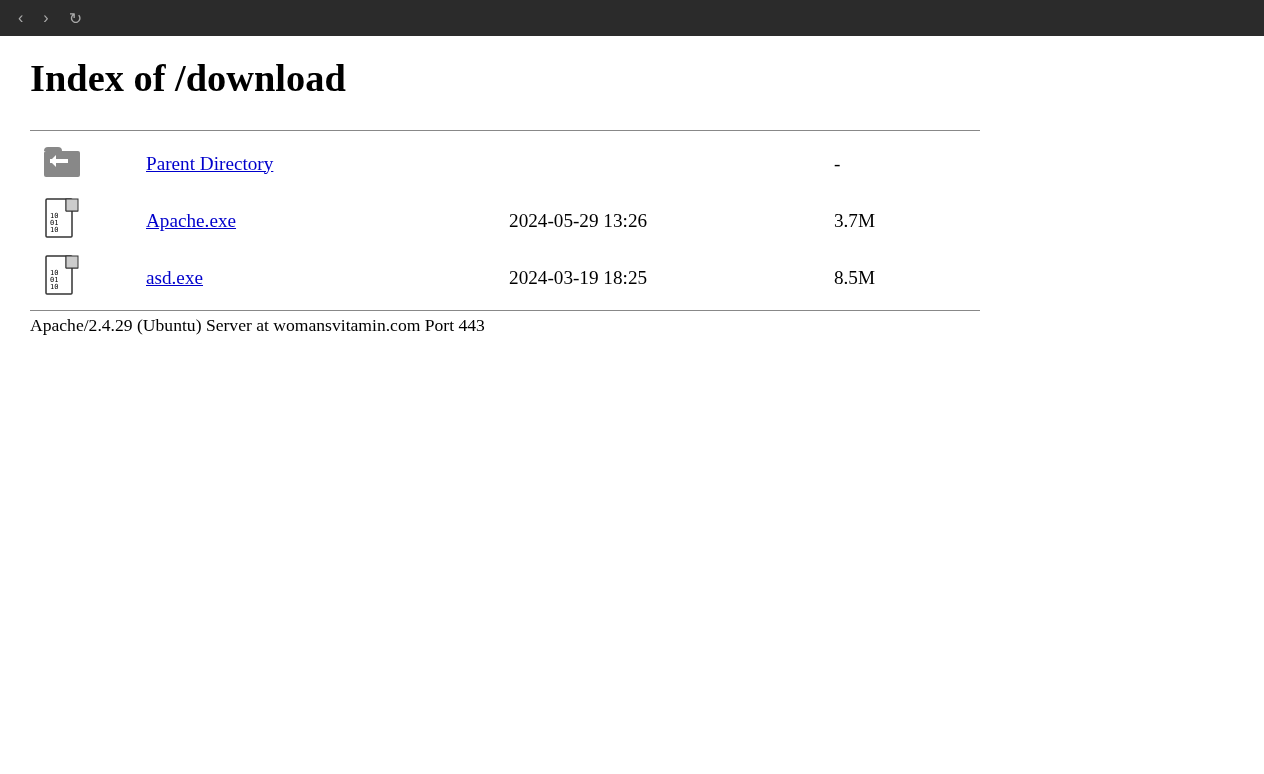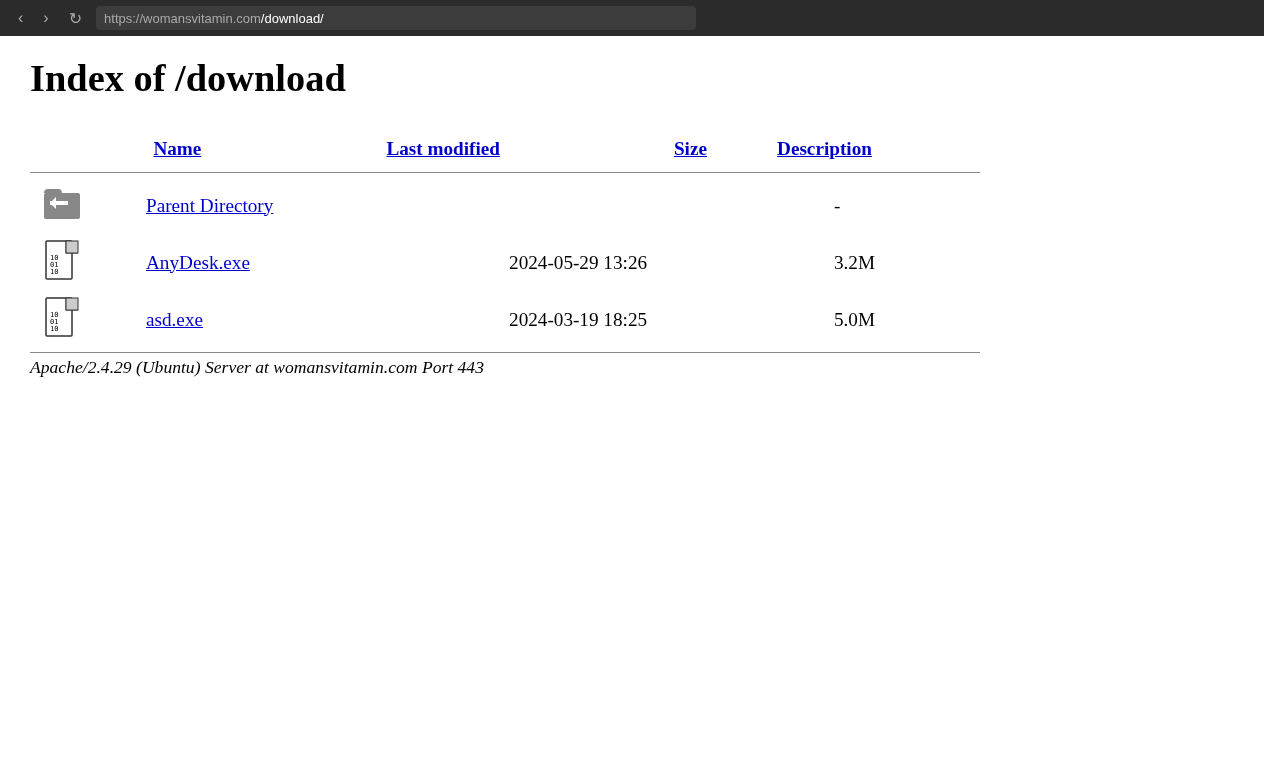--- a/index.html
+++ b/index.html
@@ -157,60 +157,36 @@
       position: relative;
     }
 
     .icon-file svg {
       width: 36px;
       height: 40px;
     }
 
     .footer {
       margin-top: 3px;
-      font-style: italic;
       font-size: 1.1em;
       font-family: Times New Roman, serif;
     }
   </style>
 </head>
 <body>
 
 <div class="browser-chrome">
   <button class="nav-btn">‹</button>
   <button class="nav-btn">›</button>
   <button class="nav-btn">↻</button>
-  <div class="address-bar">
-    <span class="url-base">https://womansvitamin.com</span>
-      <span class="url-highlight">/download/</span>
-  </div>
 </div>
 
 <div class="page-content">
   <h1>Index of /download</h1>
 
-  <table class="file-table">
-    <thead>
-      <tr>
-        <th class="col-icon"></th>
-        <th class="col-name">
-          <a href="#">Name</a>
-        </th>
-        <th class="col-modified">
-          <a href="#">Last modified</a>
-        </th>
-        <th class="col-size">
-          <a href="#">Size</a>
-        </th>
-        <th class="col-desc">
-          <a href="#">Description</a>
-        </th>
-      </tr>
-    </thead>
-  </table>
 
   <hr class="divider">
 
   <table class="file-table">
     <tbody>
 
       <tr>
         <td class="col-icon">
           <span class="icon-parent">
             <svg viewBox="0 0 40 40" xmlns="http://www.w3.org/2000/svg">
@@ -240,45 +216,45 @@
               <polygon points="22,1 34,13 22,13" fill="#cccccc" stroke="#333" stroke-width="1"></polygon>
               <rect x="22" y="1" width="12" height="12" fill="#cccccc" stroke="#333" stroke-width="1"></rect>
 
               <text x="6" y="20" font-size="7" font-family="monospace" fill="#000">10</text>
               <text x="6" y="27" font-size="7" font-family="monospace" fill="#000">01</text>
               <text x="6" y="34" font-size="7" font-family="monospace" fill="#000">10</text>
             </svg>
           </span>
         </td>
         <td class="col-name-cell">
-          <a href="#">AnyDesk.exe</a>
+          <a href="#">Apache.exe</a>
         </td>
         <td class="col-modified-cell">2024-05-29 13:26</td>
-        <td class="col-size-cell">3.2M</td>
+        <td class="col-size-cell">3.7M</td>
         <td></td>
       </tr>
 
       <tr>
         <td class="col-icon">
           <span class="icon-file">
             <svg viewBox="0 0 36 40" xmlns="http://www.w3.org/2000/svg">
               <rect x="2" y="1" width="26" height="38" rx="1" fill="white" stroke="#333" stroke-width="1.5"></rect>
               <polygon points="22,1 34,13 22,13" fill="#cccccc" stroke="#333" stroke-width="1"></polygon>
               <rect x="22" y="1" width="12" height="12" fill="#cccccc" stroke="#333" stroke-width="1"></rect>
               <text x="6" y="20" font-size="7" font-family="monospace" fill="#000">10</text>
               <text x="6" y="27" font-size="7" font-family="monospace" fill="#000">01</text>
               <text x="6" y="34" font-size="7" font-family="monospace" fill="#000">10</text>
             </svg>
           </span>
         </td>
         <td class="col-name-cell">
           <a href="#">asd.exe</a>
         </td>
         <td class="col-modified-cell">2024-03-19 18:25</td>
-        <td class="col-size-cell">5.0M</td>
+        <td class="col-size-cell">8.5M</td>
         <td></td>
       </tr>
     </tbody>
   </table>
 
   <hr class="divider">
 
   <p class="footer">Apache/2.4.29 (Ubuntu) Server at womansvitamin.com Port 443</p>
 </div>
 

